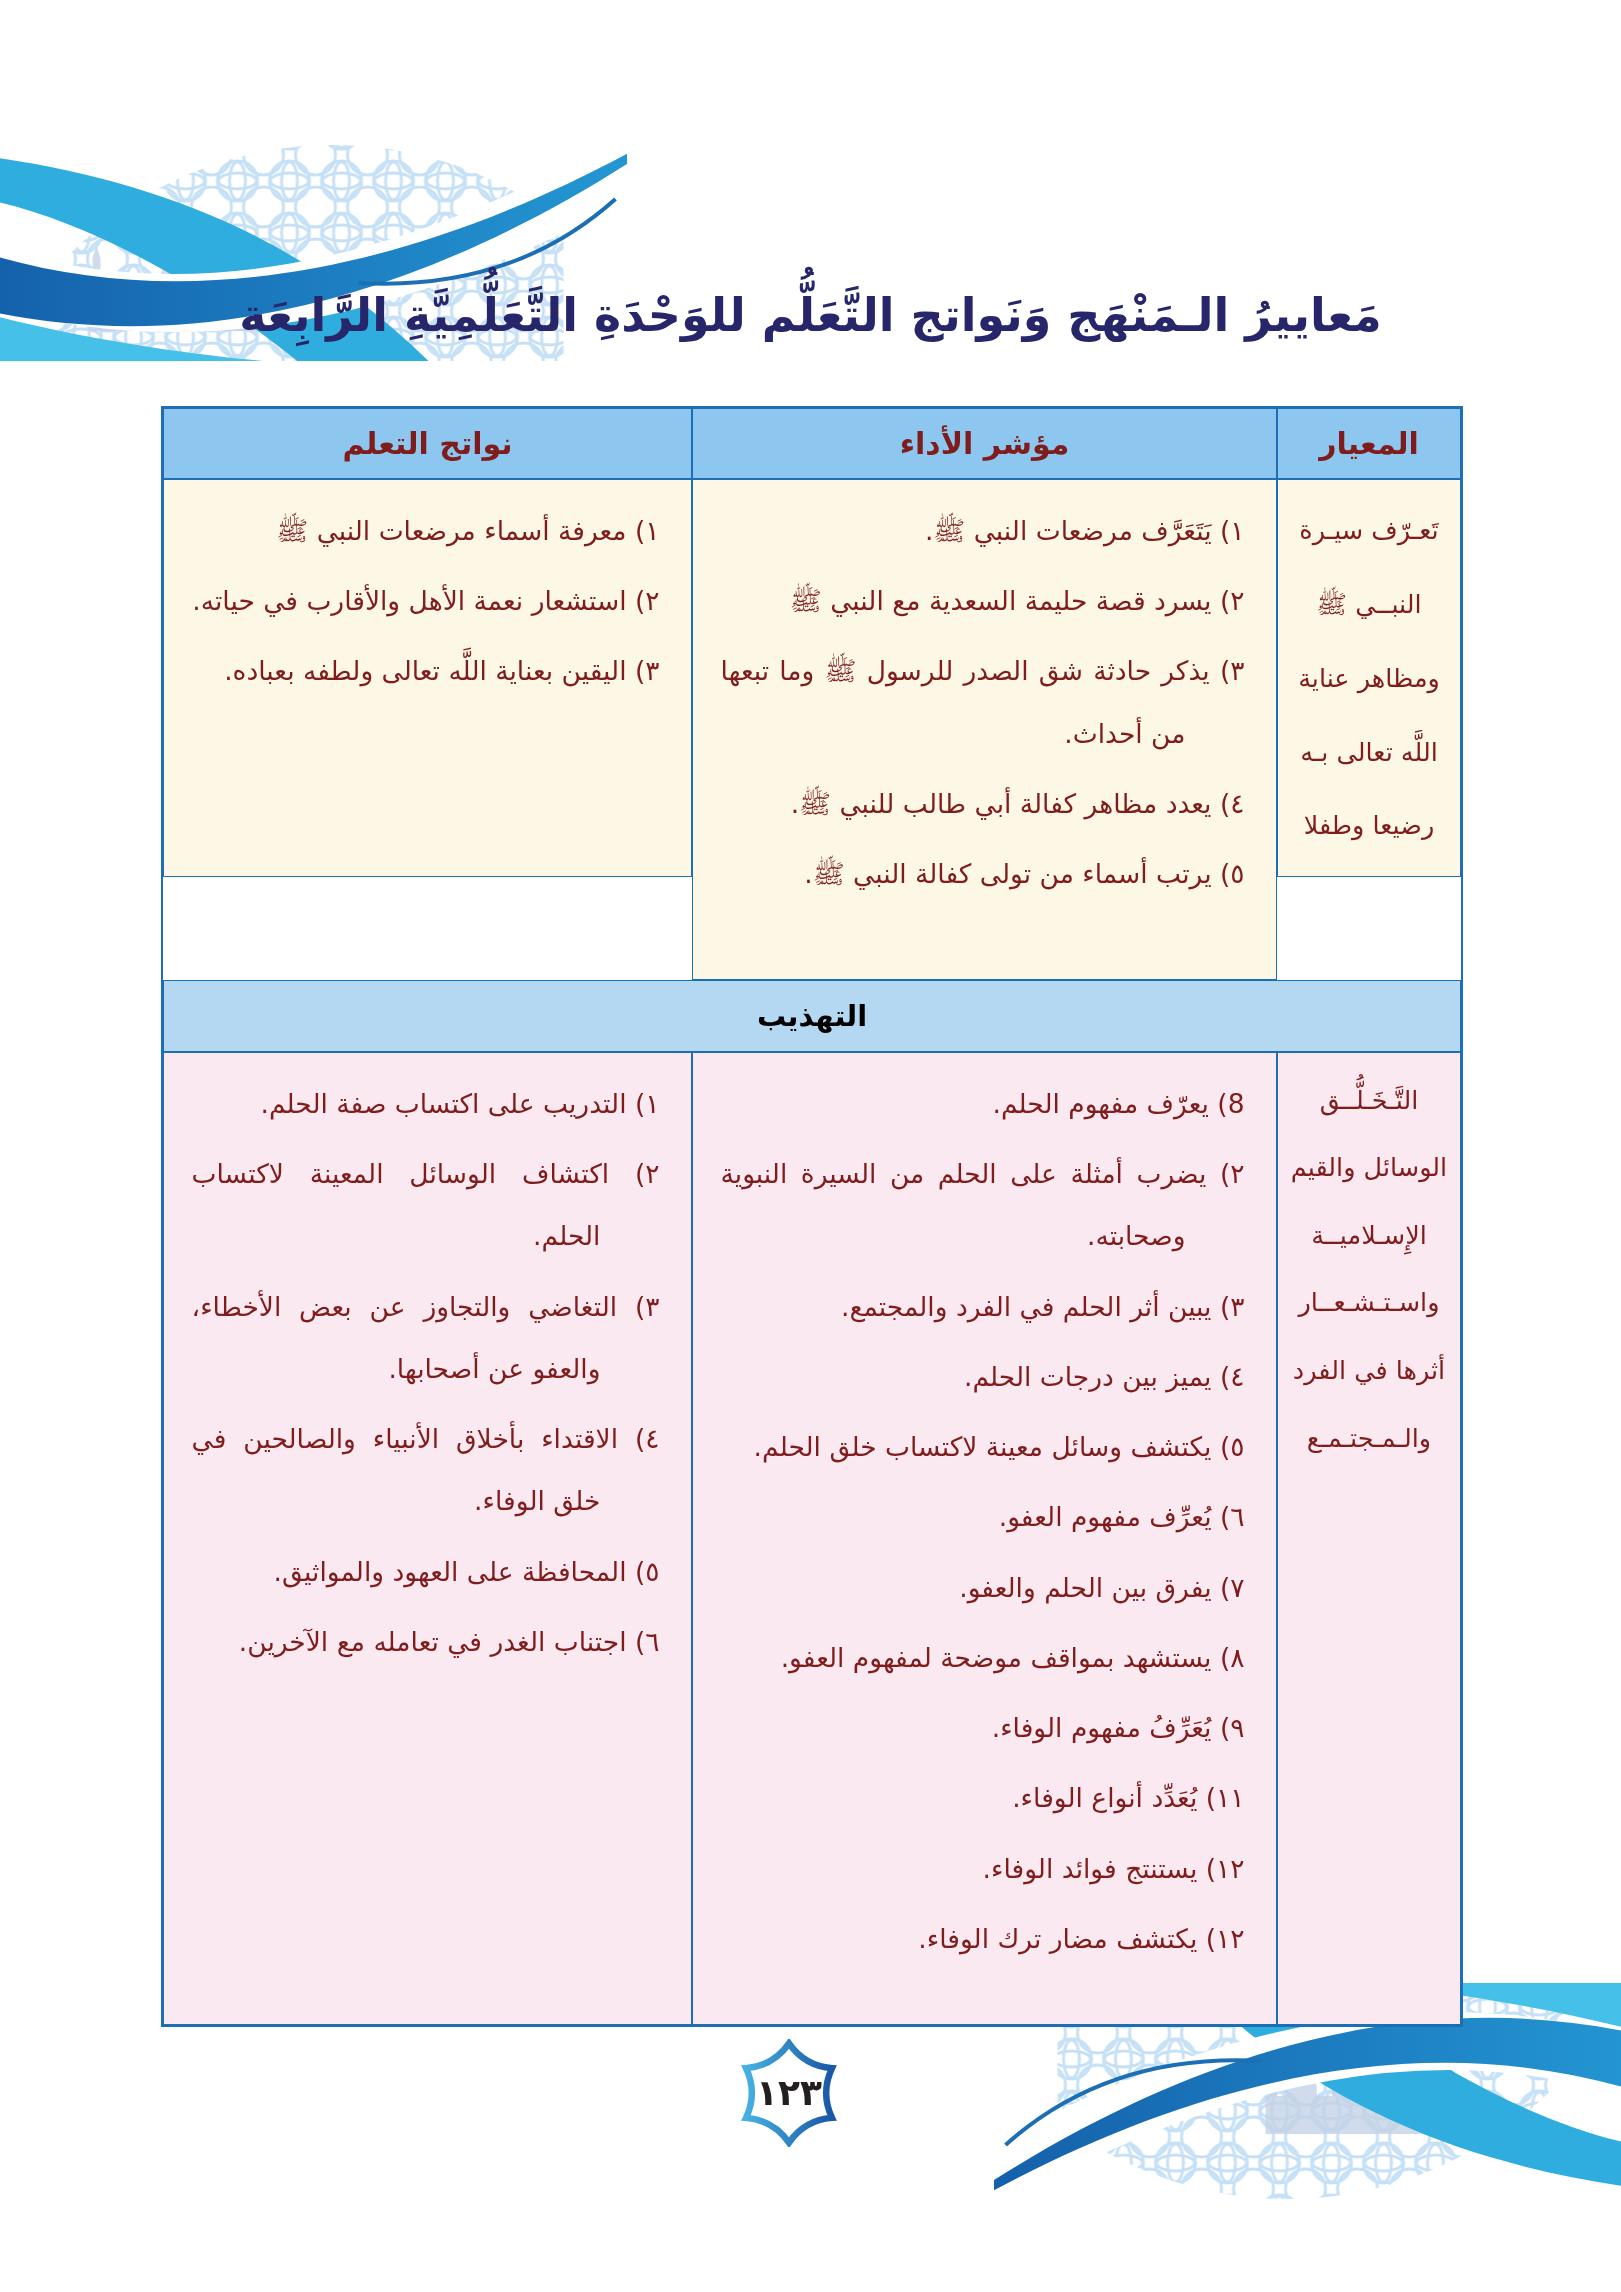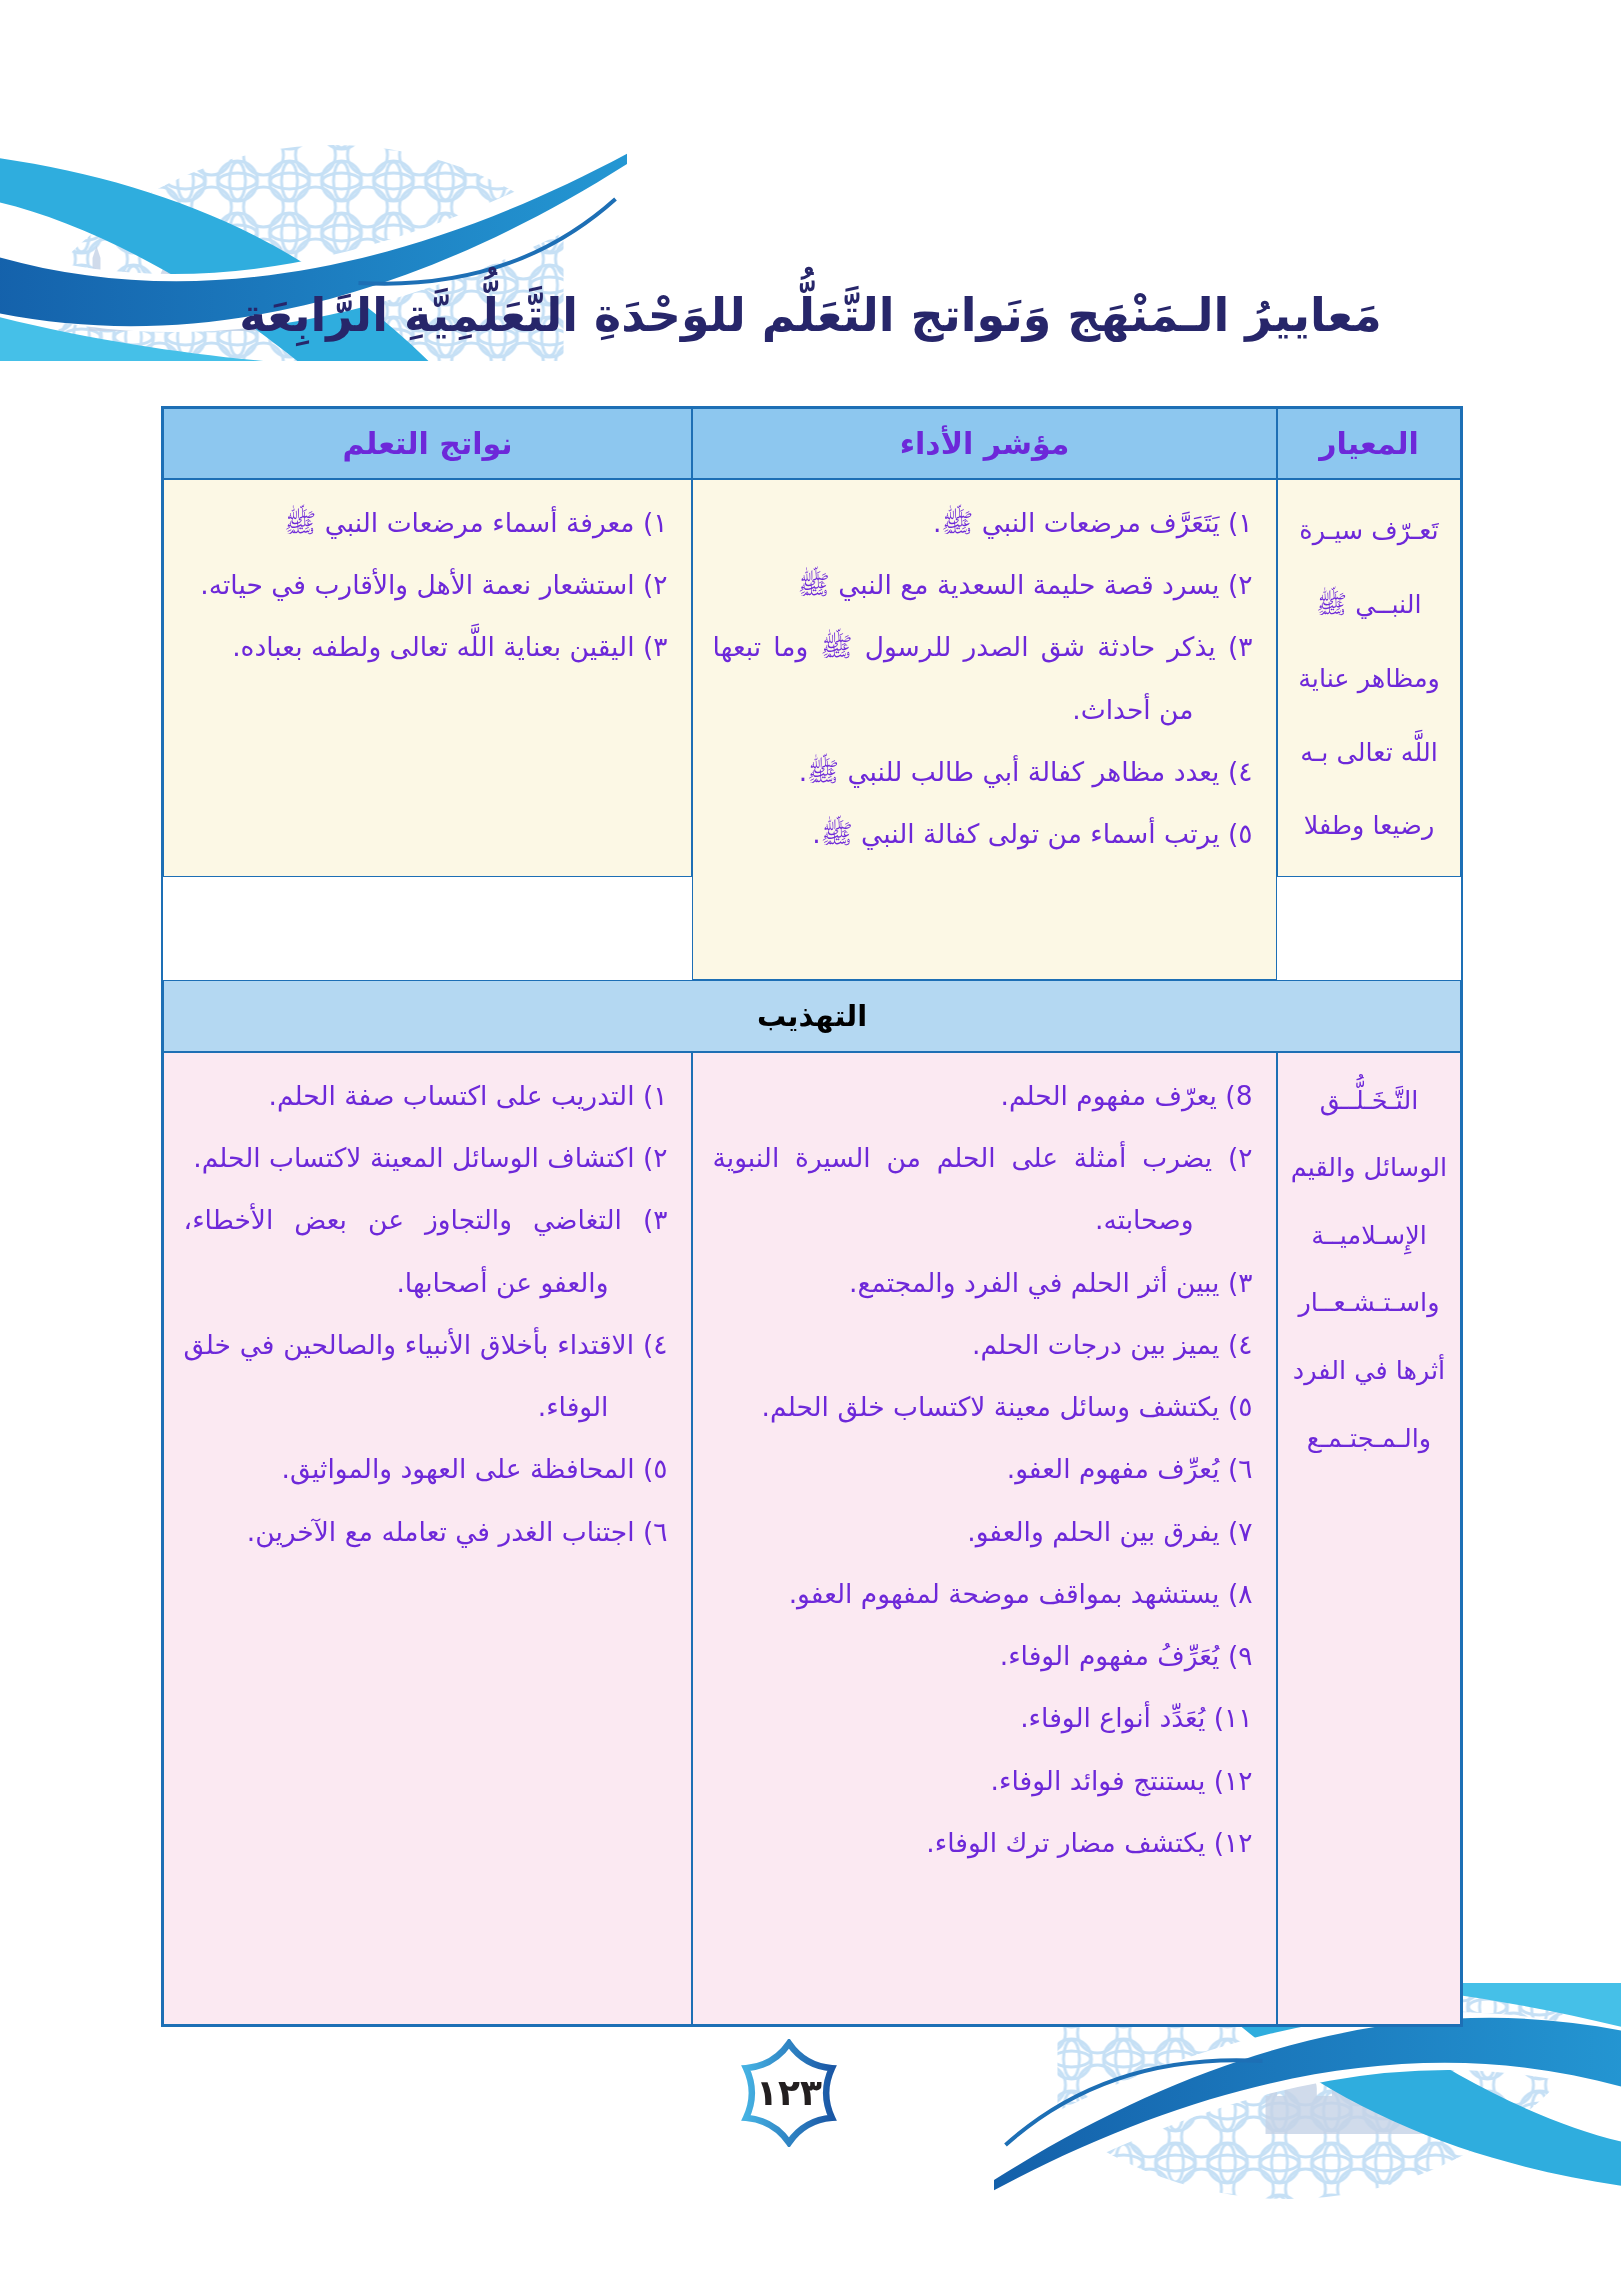--- a/index.html
+++ b/index.html
@@ -6,29 +6,29 @@
   body{font-family:"DejaVu Sans","Liberation Sans",sans-serif;}
   .page{position:relative;width:1621px;height:2293px;background:#fff;overflow:hidden;margin:0 auto;border-radius:26px;}
   .corner-svg{position:absolute;pointer-events:none;}
   .tl{left:0;top:51px;width:627px;height:310px;}
   .br{right:0;bottom:0;width:627px;height:310px;}
   .page-title{position:absolute;top:257px;left:0;right:0;text-align:center;direction:rtl;
     font-size:46px;font-weight:bold;color:var(--title-color,#27266a);letter-spacing:0;}
   .std-table{position:absolute;left:161px;top:406px;width:1302px;direction:rtl;display:grid;
     grid-template-columns:184px 585px 1fr;border:2px solid var(--border,#1d6fb5);background:#fff;
     box-sizing:border-box;}
-  .cell{border:1px solid var(--border,#1d6fb5);box-sizing:border-box;overflow:hidden;color:#6d28d9;}
+  .cell{border:1px solid var(--border,#1d6fb5);box-sizing:border-box;overflow:hidden;color:#7f1d1d;}
   .hcell{height:71px;background:var(--header-bg,#8dc7ef);display:flex;align-items:center;justify-content:center;
     font-weight:bold;font-size:30px;}
   .sec-title{grid-column:1/-1;height:72px;background:var(--section-bg,#b4d8f2);display:flex;align-items:center;
     justify-content:center;font-weight:bold;font-size:29px;border:1px solid var(--border,#1d6fb5);box-sizing:border-box;}
   .std-cell{text-align:center;font-size:25.5px;line-height:2.9;padding:13.7px 7.8px 0 7.8px;}
   .std-cell div{white-space:nowrap;}
   .body-cell{padding:11.8px 23.5px 7.8px 19.6px;font-size:26.5px;line-height:2.35;text-align:justify;}
-  .body-cell .item{margin:0;padding-right:59px;text-indent:-59px;}
+  .body-cell .item{margin:8px;padding-right:59px;text-indent:-59px;}
   .badge{position:absolute;left:735px;top:2039px;width:108px;height:110px;}
   .badge svg{position:absolute;inset:0;}
   .badge .num{position:absolute;inset:0;display:flex;align-items:center;justify-content:center;
     font-size:36px;font-weight:bold;color:#231f20;padding-bottom:3.9px;}
 </style>
 </head>
 <body>
 
 <div class="page">
 

